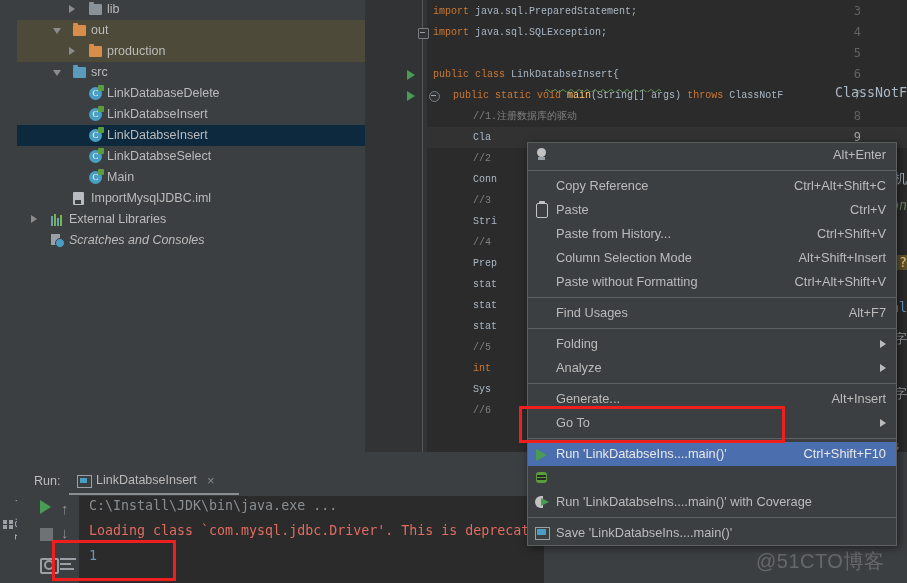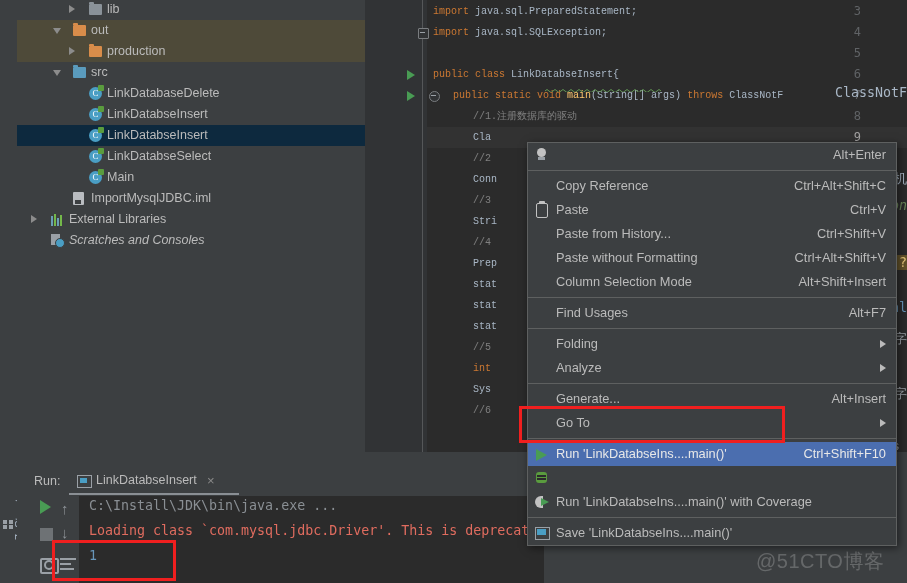--- a/index.html
+++ b/index.html
@@ -329,26 +329,26 @@
         <span class="ic-clip"></span>
       </span>
       <span class="mlabel">Paste</span>
       <span class="mkey">Ctrl+V</span>
     </div>
     <div class="mi">
       <span class="mlabel">Paste from History...</span>
       <span class="mkey">Ctrl+Shift+V</span>
     </div>
     <div class="mi">
+      <span class="mlabel">Column Selection Mode</span>
+      <span class="mkey">Alt+Shift+Insert</span>
+    </div>
+    <div class="mi">
       <span class="mlabel">Paste without Formatting</span>
       <span class="mkey">Ctrl+Alt+Shift+V</span>
-    </div>
-    <div class="mi">
-      <span class="mlabel">Column Selection Mode</span>
-      <span class="mkey">Alt+Shift+Insert</span>
     </div>
     <div class="msep"></div>
     <div class="mi">
       <span class="mlabel">Find Usages</span>
       <span class="mkey">Alt+F7</span>
     </div>
     <div class="msep"></div>
     <div class="mi">
       <span class="mlabel">Folding</span>
       <span class="marrow"></span>

